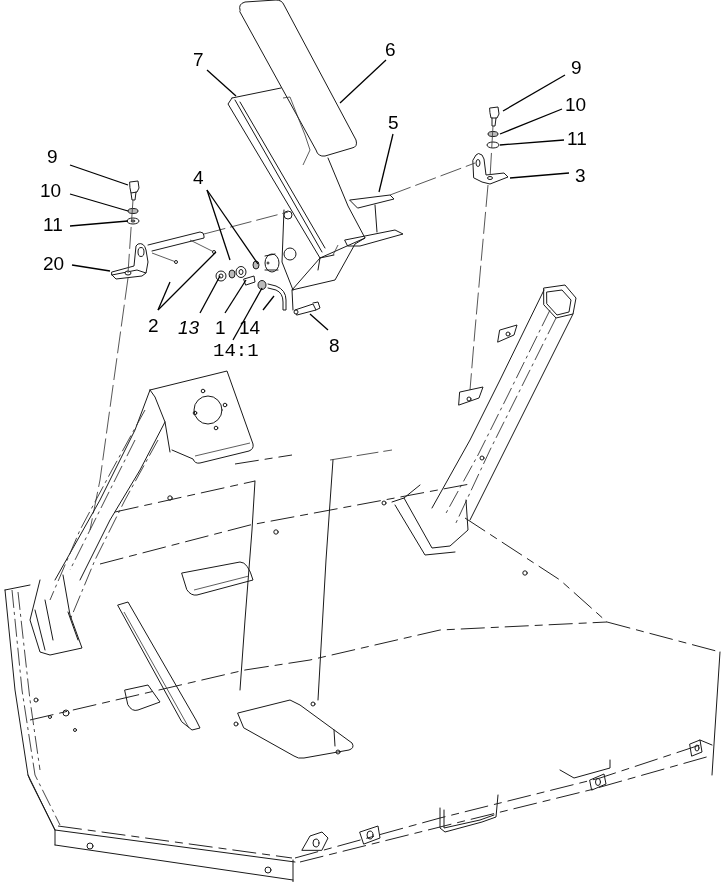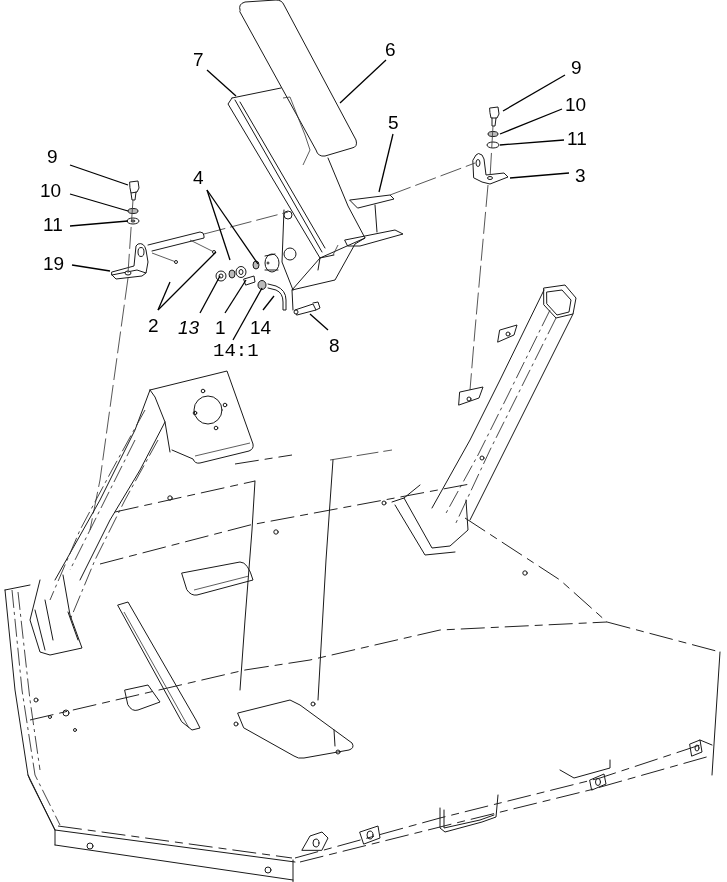--- a/index.html
+++ b/index.html
@@ -293,26 +293,26 @@
       <line x1="207" y1="190" x2="230" y2="260" class="leader"></line>
     </g>
 </svg>
 
 <div id="callouts">
   <span class="callout-label" style="left: 193px; top: 50px;">7</span>
   <span class="callout-label" style="left: 385px; top: 40px;">6</span>
   <span class="callout-label" style="left: 47px; top: 147px;">9</span>
   <span class="callout-label" style="left: 40px; top: 181px;">10</span>
   <span class="callout-label" style="left: 43px; top: 215px;">11</span>
-  <span class="callout-label" style="left: 43px; top: 254px;">19</span>
+  <span class="callout-label" style="left: 43px; top: 254px;">20</span>
   <span class="callout-label" style="left: 193px; top: 168px;">4</span>
   <span class="callout-label" style="left: 148px; top: 316px;">2</span>
   <span class="callout-label" style="left: 178px; top: 318px; font-style: italic;">13</span>
   <span class="callout-label" style="left: 215px; top: 318px;">1</span>
-  <span class="callout-label" style="left: 250px; top: 318px;">14</span>
+  <span class="callout-label" style="left: 239px; top: 318px;">14</span>
   <span class="callout-label" style="left: 213px; top: 342px; font-family: Liberation Mono, monospace;">14:1</span>
   <span class="callout-label" style="left: 329px; top: 336px;">8</span>
   <span class="callout-label" style="left: 388px; top: 113px;">5</span>
   <span class="callout-label" style="left: 571px; top: 58px;">9</span>
   <span class="callout-label" style="left: 565px; top: 95px;">10</span>
   <span class="callout-label" style="left: 567px; top: 129px;">11</span>
   <span class="callout-label" style="left: 575px; top: 166px;">3</span>
 </div>
 
 </body></html>

